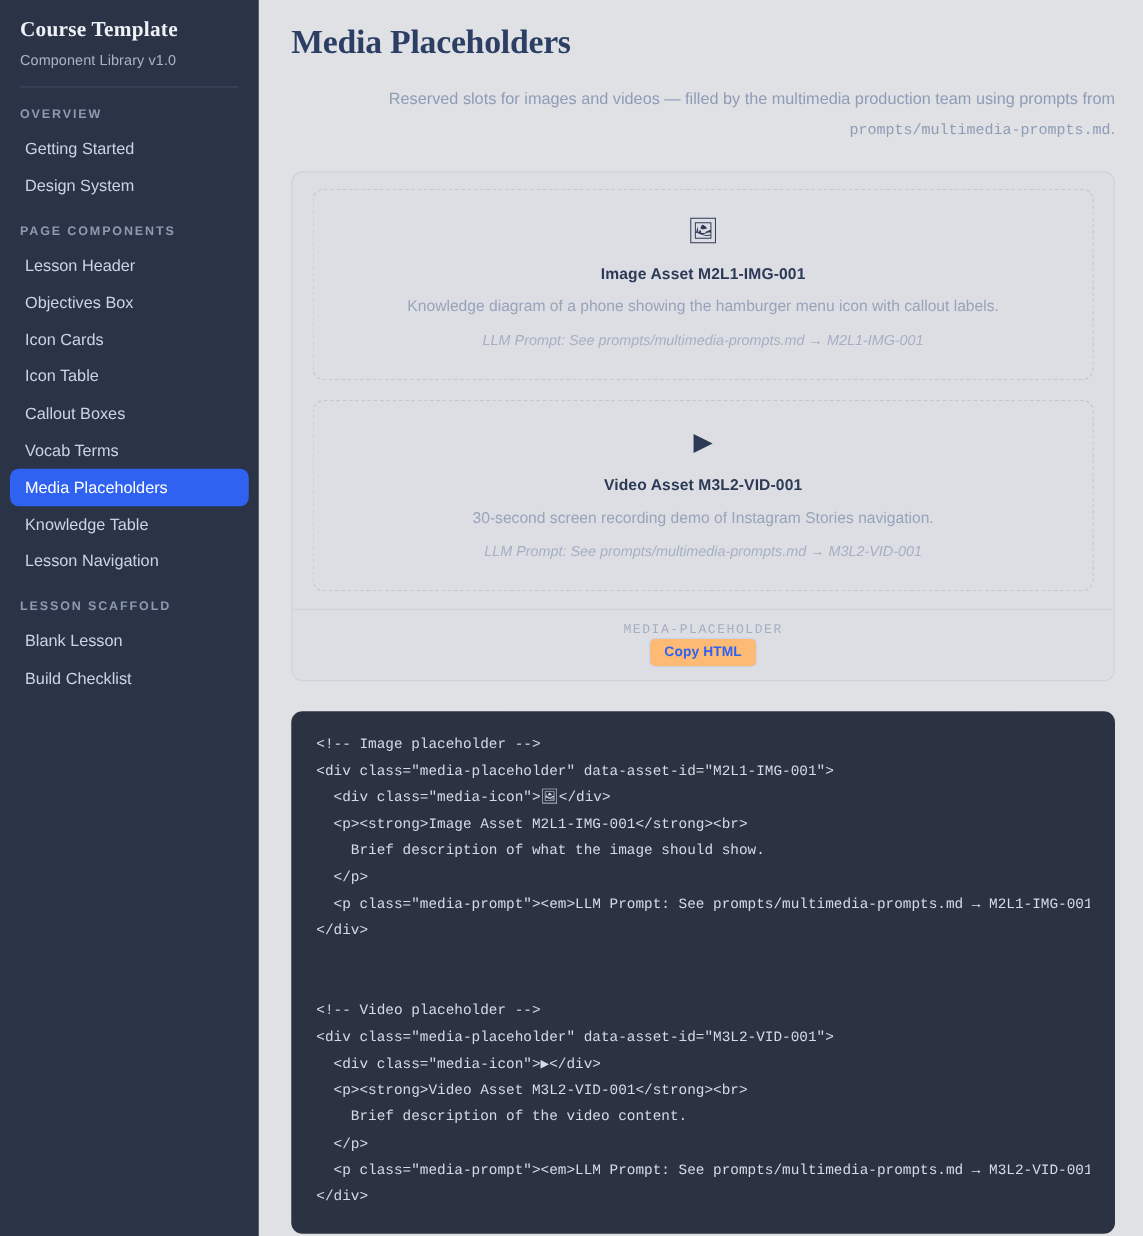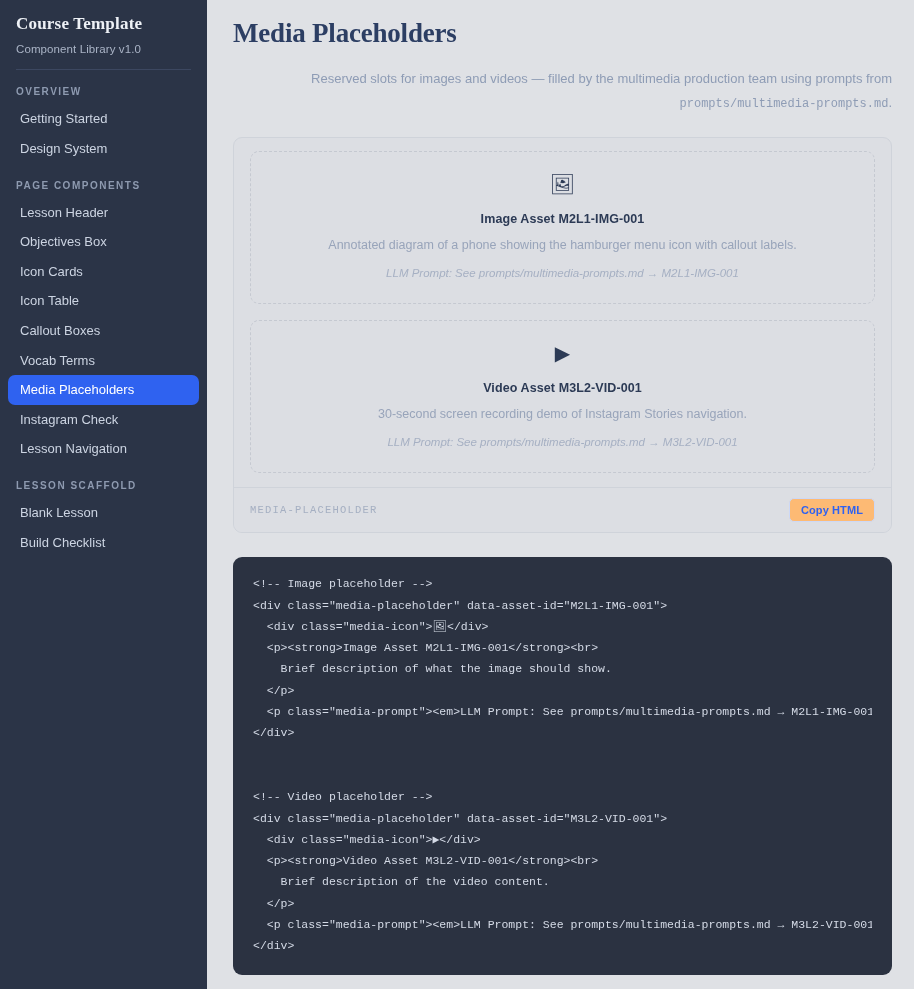--- a/index.html
+++ b/index.html
@@ -146,20 +146,21 @@
     color: #a6b0c3;
   }
 
   .preview-foot {
     border-top: 1px solid #cfd3da;
     padding: 10px 16px;
     display: flex;
     align-items: center;
     justify-content: space-between;
     background: #dcdee3;
+    flex-direction: column;
   }
   .foot-tag {
     font-family: "Liberation Mono", monospace;
     font-size: 10.5px;
     letter-spacing: 1.2px;
     color: #a5afc2;
     text-transform: uppercase;
   }
   .copy-btn {
     font-family: "Liberation Sans", sans-serif;
@@ -207,21 +208,21 @@
       </div>
       <div class="nav-section">PAGE COMPONENTS</div>
       <div class="nav-list">
         <div class="nav-item">Lesson Header</div>
         <div class="nav-item">Objectives Box</div>
         <div class="nav-item">Icon Cards</div>
         <div class="nav-item">Icon Table</div>
         <div class="nav-item">Callout Boxes</div>
         <div class="nav-item">Vocab Terms</div>
         <div class="nav-item active">Media Placeholders</div>
-        <div class="nav-item">Instagram Check</div>
+        <div class="nav-item">Knowledge Table</div>
         <div class="nav-item">Lesson Navigation</div>
       </div>
       <div class="nav-section">LESSON SCAFFOLD</div>
       <div class="nav-list">
         <div class="nav-item">Blank Lesson</div>
         <div class="nav-item">Build Checklist</div>
       </div>
     </nav>
 </aside>
 
@@ -231,21 +232,21 @@
 
   <p class="page-desc">
     <span>Reserved slots for images and videos — filled by the multimedia production team using prompts from </span><span class="mono">prompts/multimedia-prompts.md</span><span>.</span>
   </p>
 
   <section class="preview-card">
     <div class="preview-body" id="preview-body">
         <div class="media-ph">
           <div class="media-icon">🖼</div>
           <div class="media-title">Image Asset M2L1-IMG-001</div>
-          <div class="media-desc">Annotated diagram of a phone showing the hamburger menu icon with callout labels.</div>
+          <div class="media-desc">Knowledge diagram of a phone showing the hamburger menu icon with callout labels.</div>
           <div class="media-prompt">LLM Prompt: See prompts/multimedia-prompts.md → M2L1-IMG-001</div>
         </div>
         <div class="media-ph">
           <div class="media-icon">▶</div>
           <div class="media-title">Video Asset M3L2-VID-001</div>
           <div class="media-desc">30-second screen recording demo of Instagram Stories navigation.</div>
           <div class="media-prompt">LLM Prompt: See prompts/multimedia-prompts.md → M3L2-VID-001</div>
         </div>
       </div>
     <div class="preview-foot">

